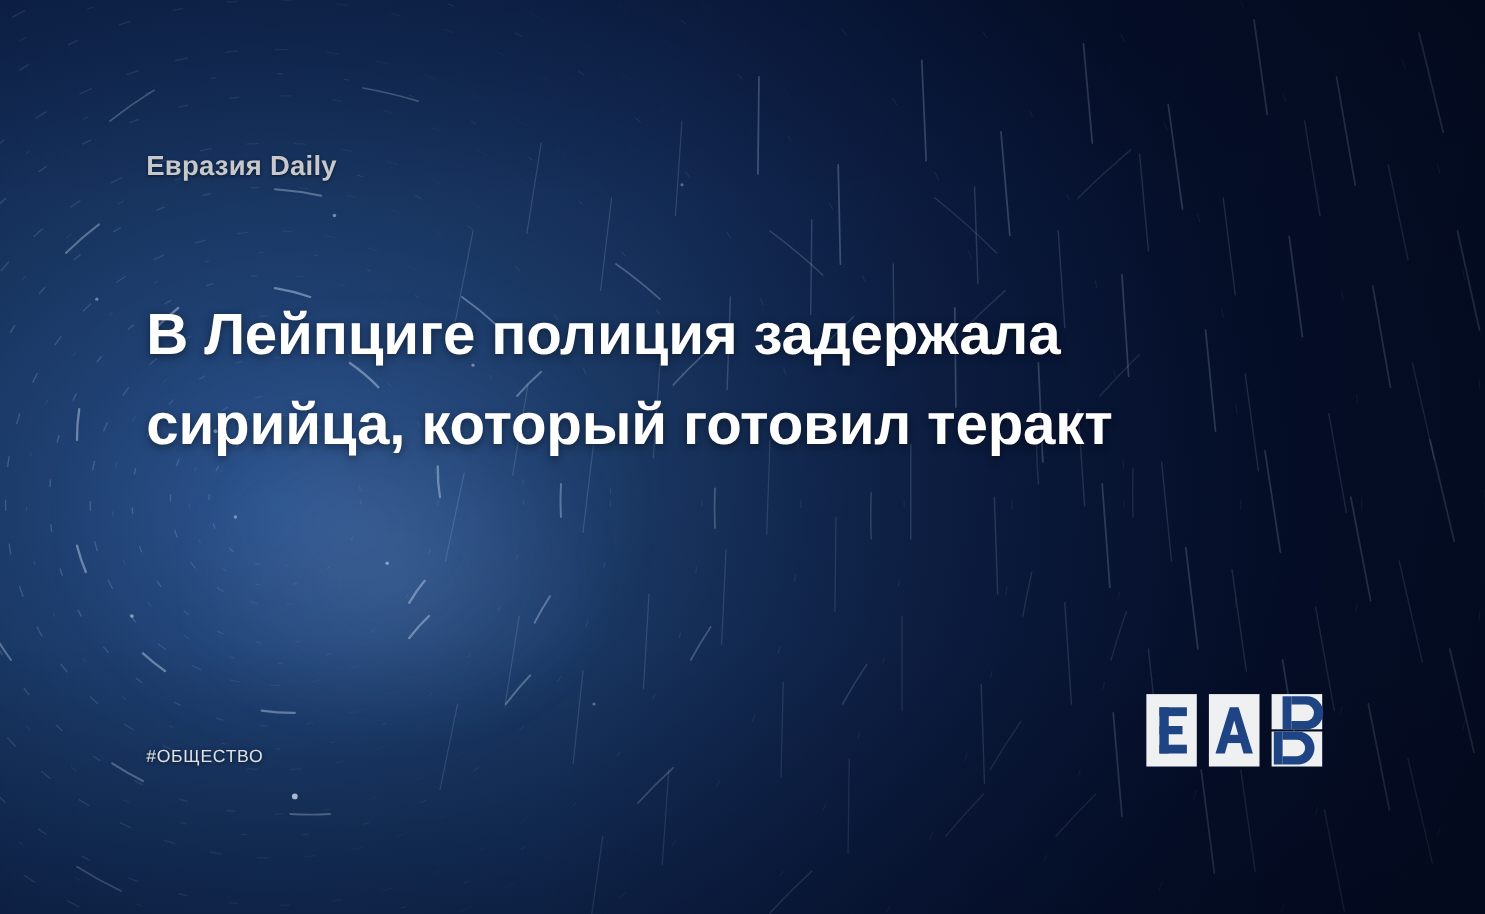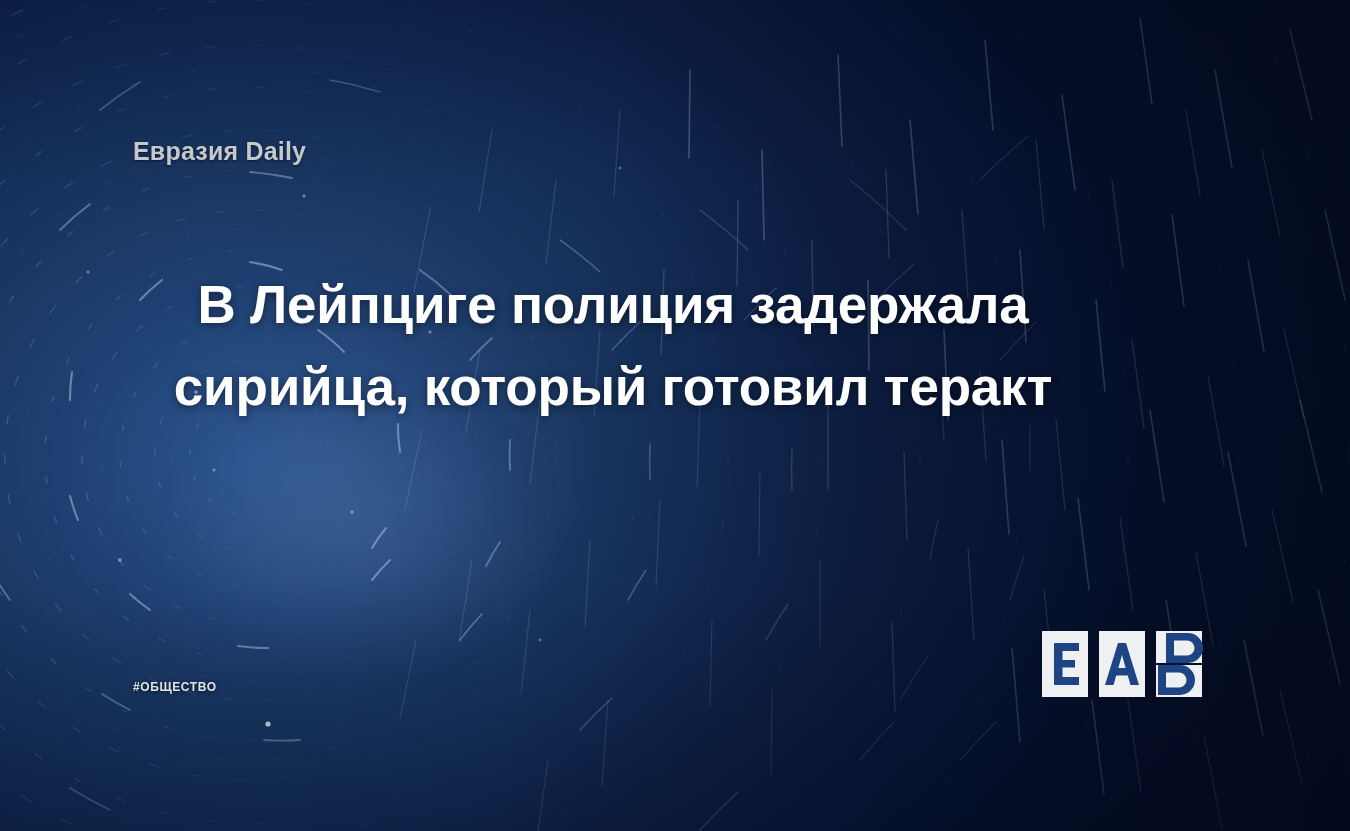--- a/index.html
+++ b/index.html
@@ -7,21 +7,20 @@
     padding: 0;
     background: #000;
   }
   #card {
     position: relative;
     width: 1350px;
     height: 831px;
     overflow: hidden;
     font-family: "Liberation Sans", sans-serif;
     background: #0a1f4e;
-    text-align: center;
   }
 
   
   .bg-base {
     position: absolute;
     inset: 0;
     background:
       radial-gradient(ellipse 900px 760px at 250px 455px,
         #1b4480 0%,
         #173a6e 20%,
@@ -119,22 +118,22 @@
     font-weight: 700;
     color: #ffffff;
     letter-spacing: -0.2px;
     text-shadow: 0 2px 8px rgba(0,0,0,0.45);
   }
 
   .category {
     position: absolute;
     left: 133px;
     top: 680px;
-    font-size: 12px;
-    font-weight: 700;
+    font-size: 16px;
+    font-weight: 400;
     letter-spacing: 0.6px;
     color: #dfe2e6;
     text-shadow: 0 1px 4px rgba(0,0,0,0.6);
     white-space: nowrap;
   }
 
   
   .logo {
     position: absolute;
     left: 1042px;

